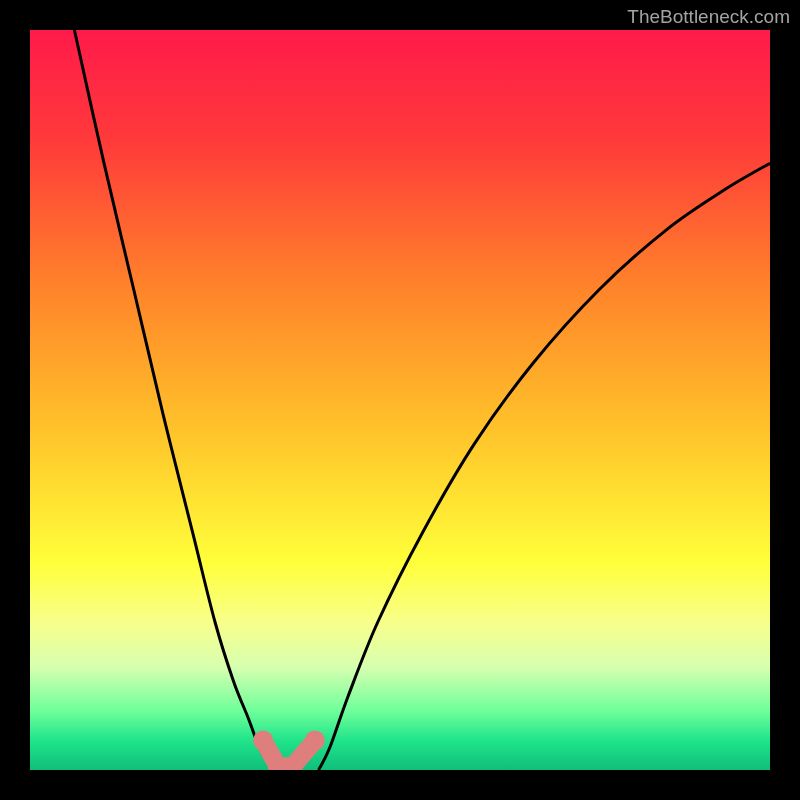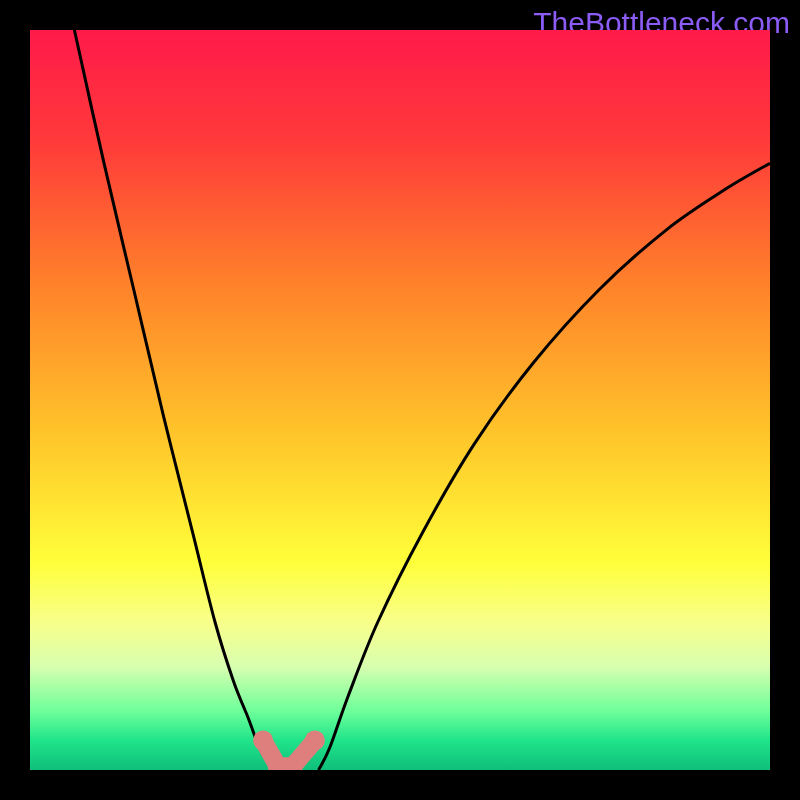--- a/index.html
+++ b/index.html
@@ -31,22 +31,22 @@
     position: absolute;
     top: 0;
     left: 0;
     width: 100%;
     height: 100%;
   }
   .watermark {
     position: absolute;
     top: 6px;
     right: 10px;
-    color: #8b5cf6;
-    font-size: 30px;
+    color: #a3a3a3;
+    font-size: 19px;
     font-weight: 500;
     letter-spacing: 0px;
     text-align: center;
   }
   svg.curve {
     position: absolute;
     top: 0;
     left: 0;
     width: 100%;
     height: 100%;

